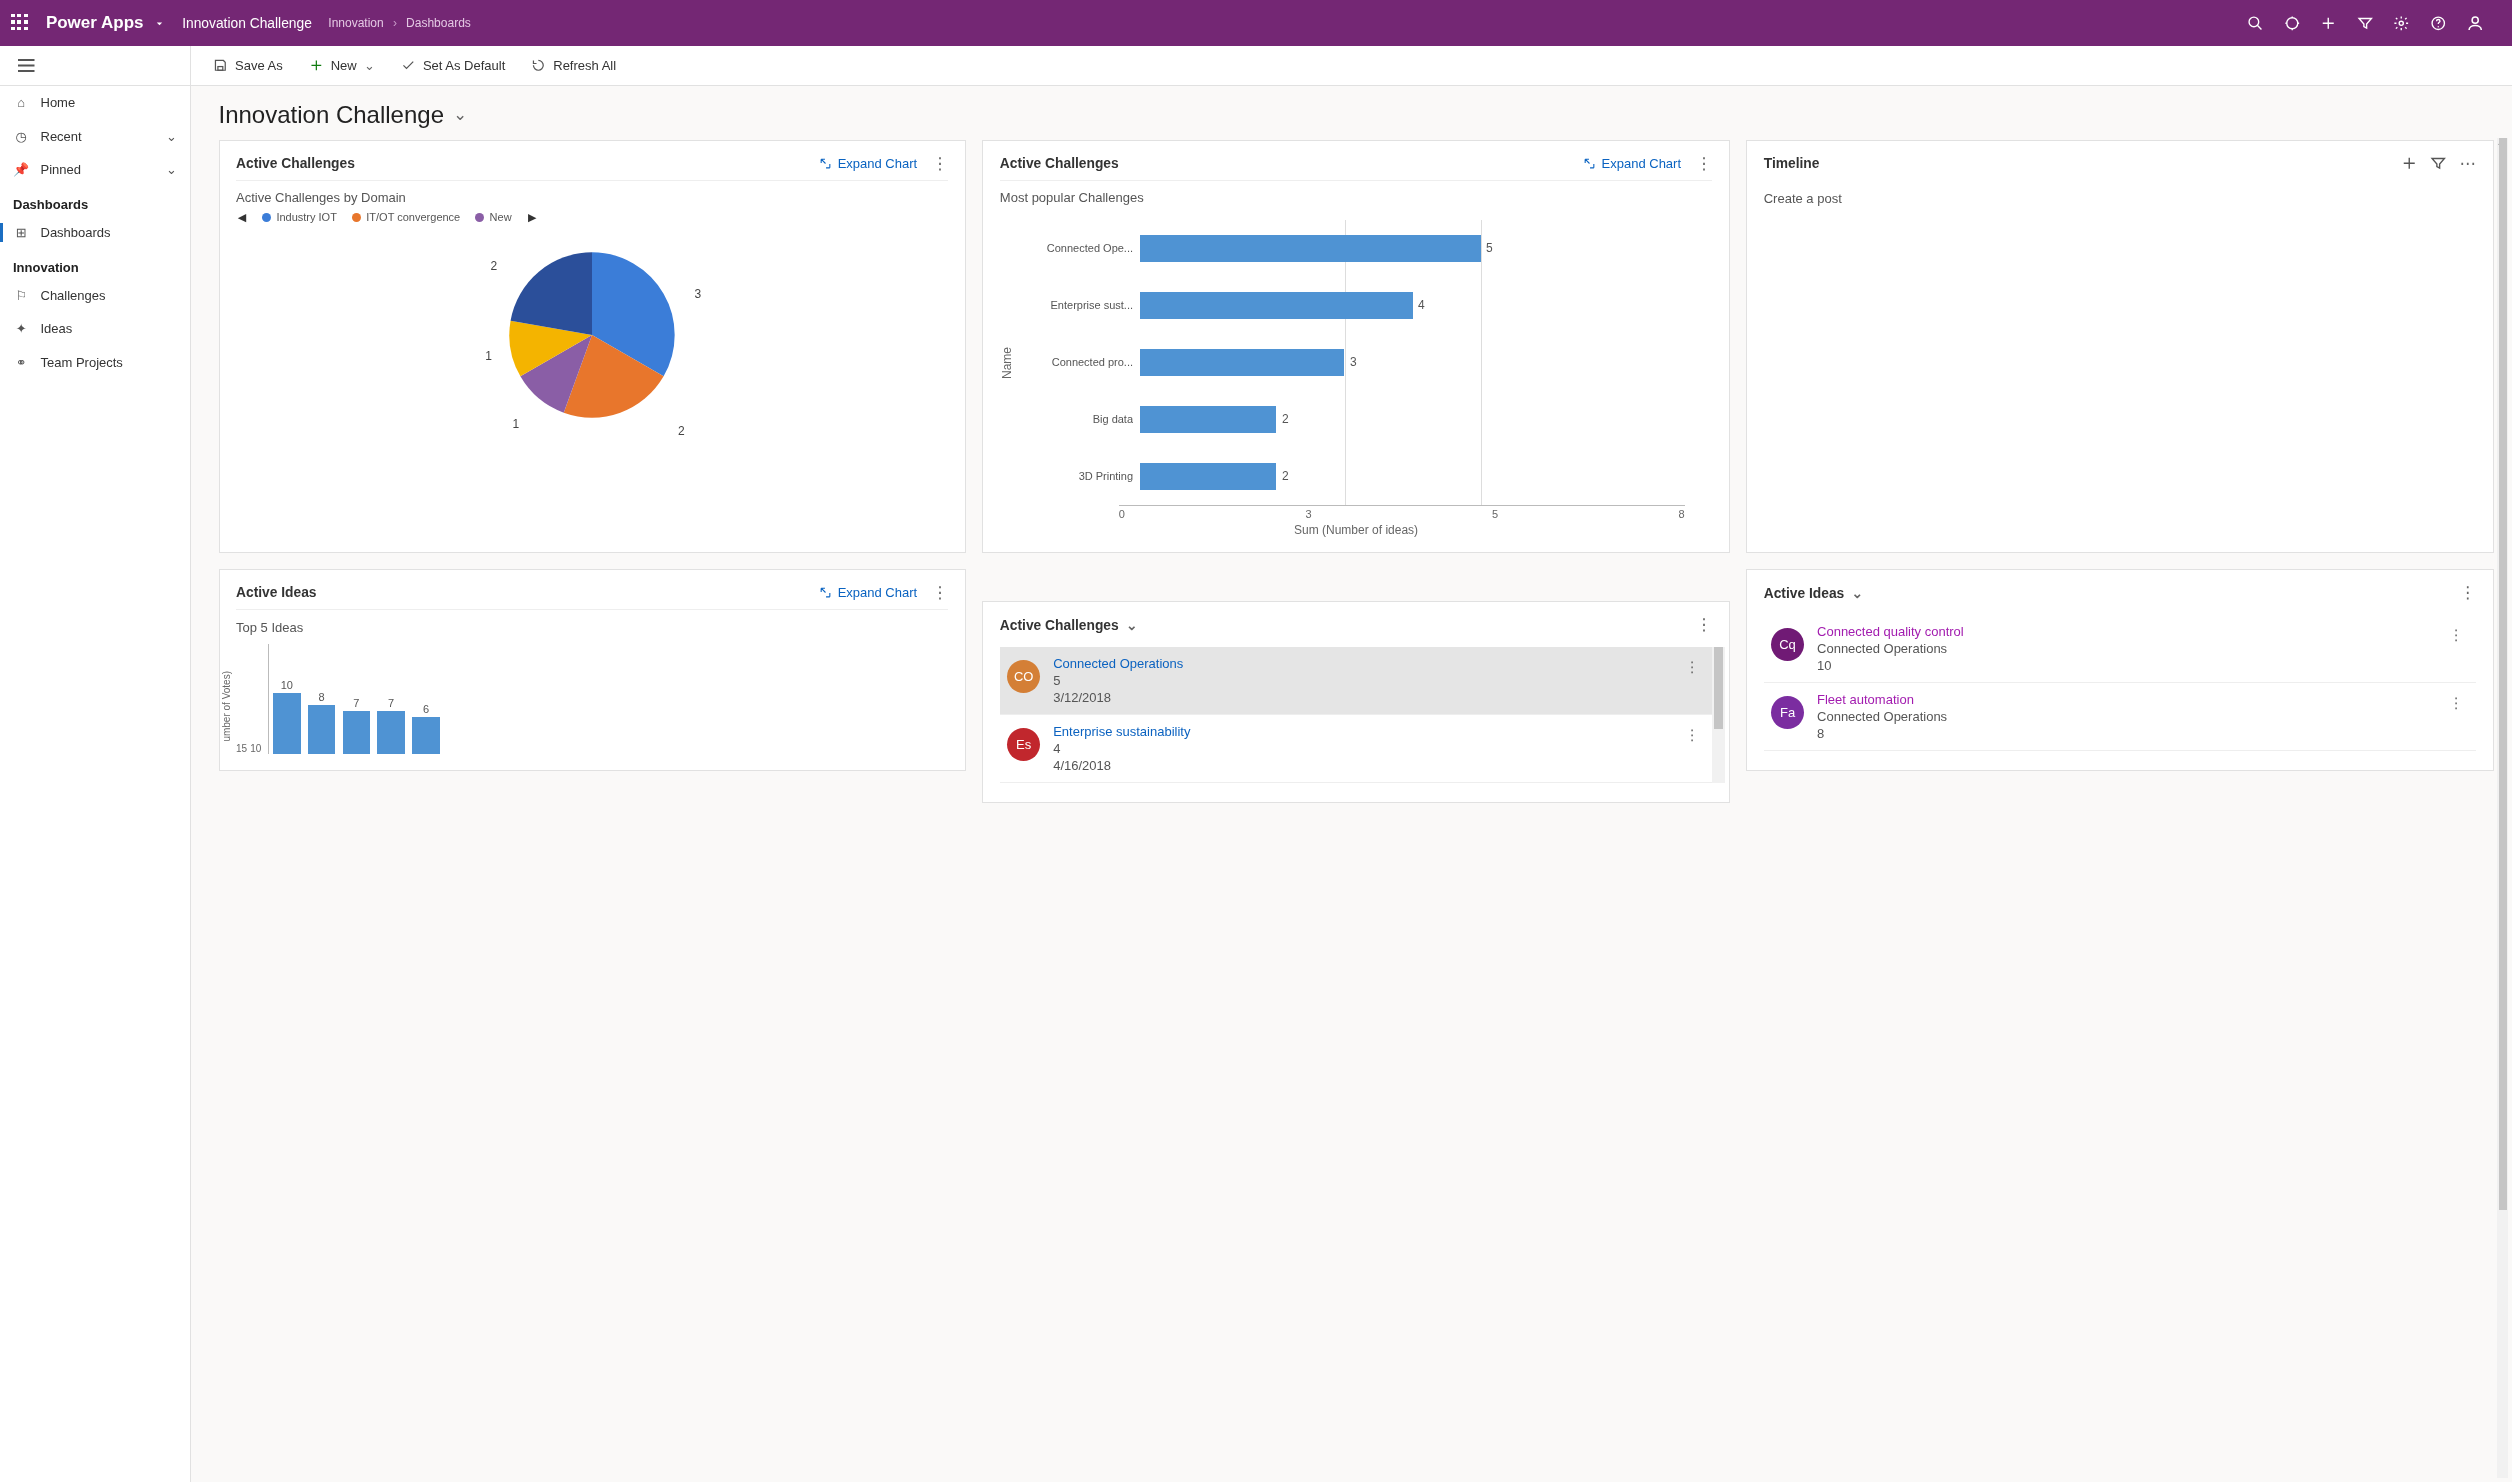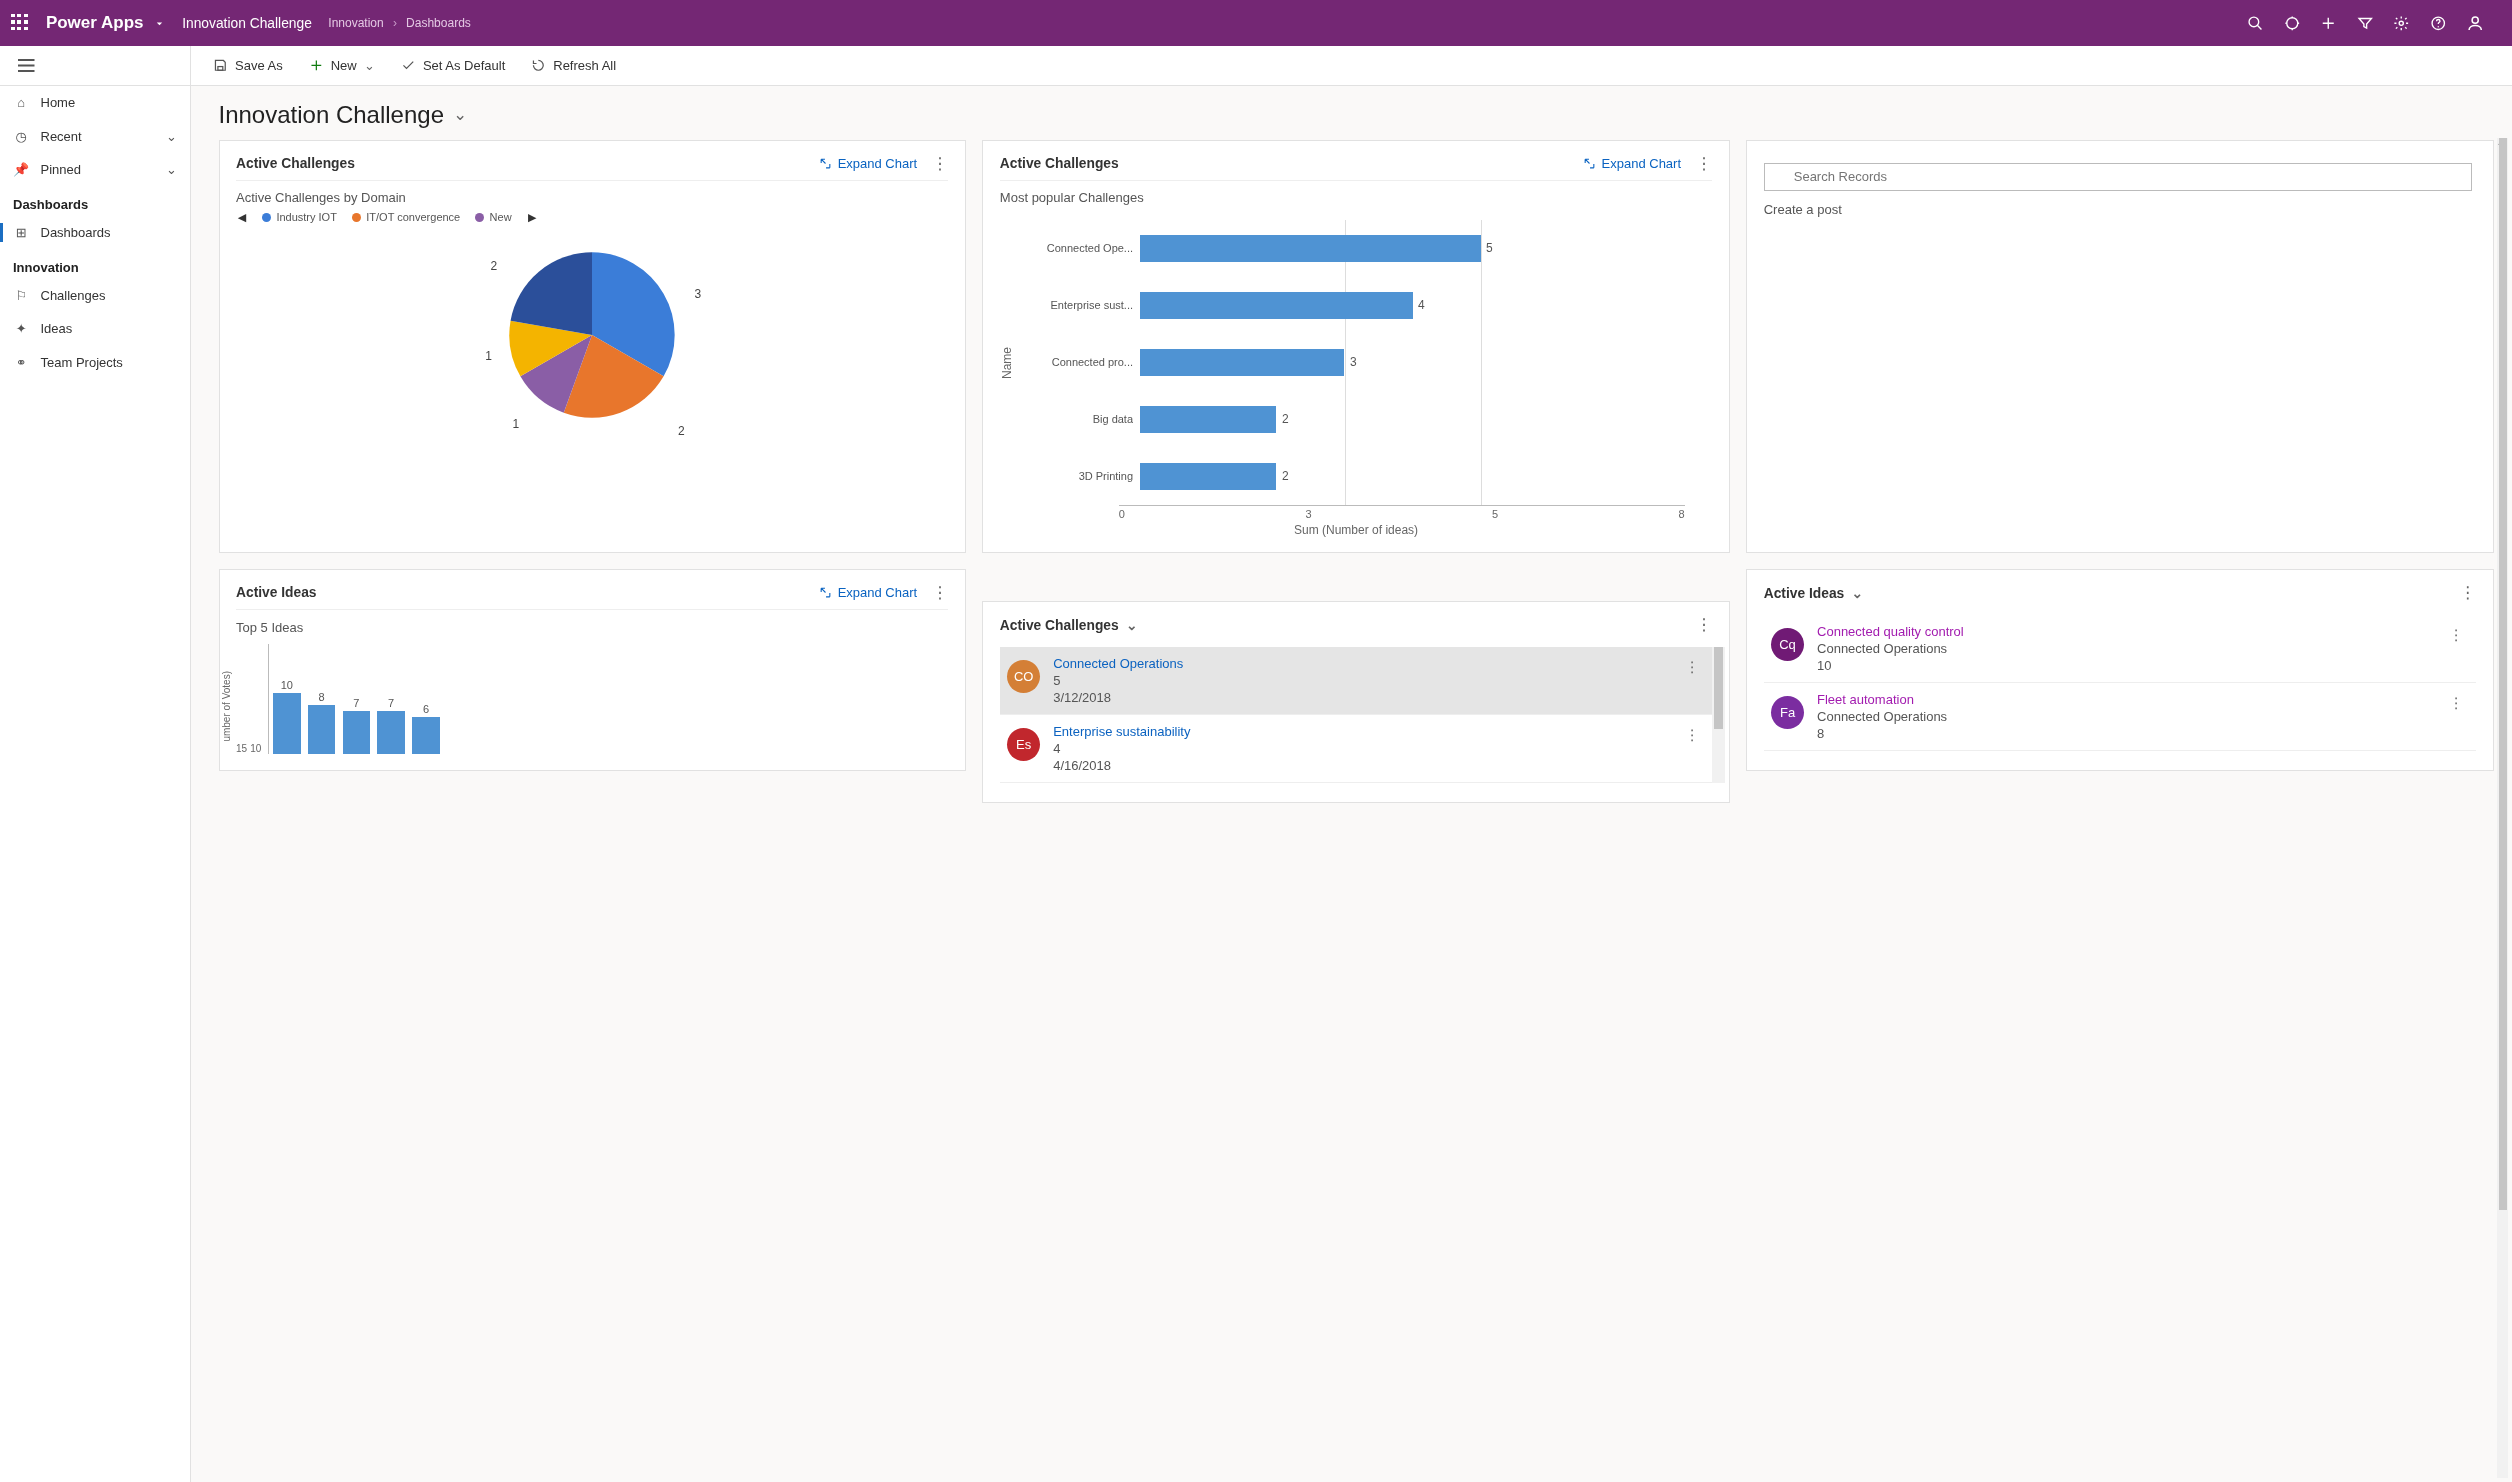--- a/index.html
+++ b/index.html
@@ -363,26 +363,31 @@
           <div class="hbar-axis" id="hbar-axis">
               <span>0</span>
               <span>3</span>
               <span>5</span>
               <span>8</span>
             </div>
           <div class="hbar-xlabel">Sum (Number of ideas)</div>
         </div>
 
         <div class="card row1 timeline-card" style="display:flex;flex-direction:column;">
-          <div class="search-wrap">
-            <svg width="14.7" height="14.7" viewBox="0 0 24 24">
-                <circle cx="10" cy="10" r="7" fill="none" stroke="#777" stroke-width="2"></circle>
-                <line x1="15" y1="15" x2="21" y2="21" stroke="#777" stroke-width="2"></line>
-              </svg>
-            <input class="search-field" placeholder="Search Records" style="">
+          <div class="card-header">
+            <span class="card-title">Timeline</span>
+            <div class="timeline-toolbar">
+              <svg width="16.5" height="16.5" viewBox="0 0 24 24">
+                  <path d="M12 4v16M4 12h16" stroke="#555" stroke-width="2"></path>
+                </svg>
+              <svg width="16.5" height="16.5" viewBox="0 0 24 24">
+                  <path d="M3 5h18l-7 8v6l-4-2v-4z" fill="none" stroke="#555" stroke-width="2"></path>
+                </svg>
+              <span class="card-menu">⋯</span>
+            </div>
           </div>
           <div style="margin-top:11px;font-size:13px;color:#555;">Create a post</div>
         </div>
 
         <div class="card row2">
           <div class="card-header">
             <span class="card-title">Active Ideas</span>
             <span class="expand">
               <svg width="13" height="13" viewBox="0 0 24 24">
                   <path d="M4 4h7M4 4v7M4 4l8 8M20 20h-7M20 20v-7" stroke="#0a63c1" stroke-width="2" fill="none"></path>

